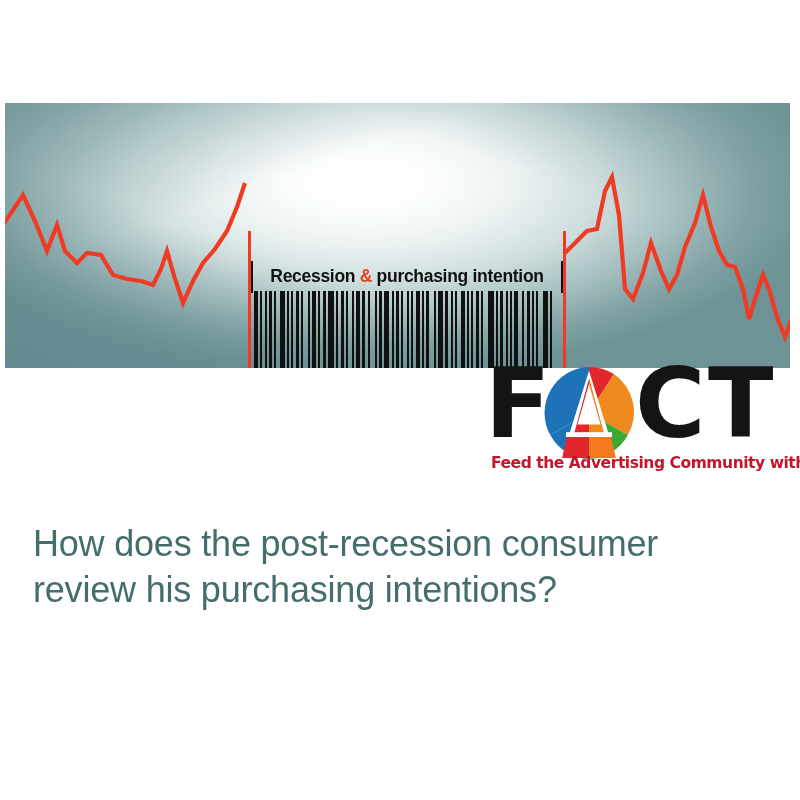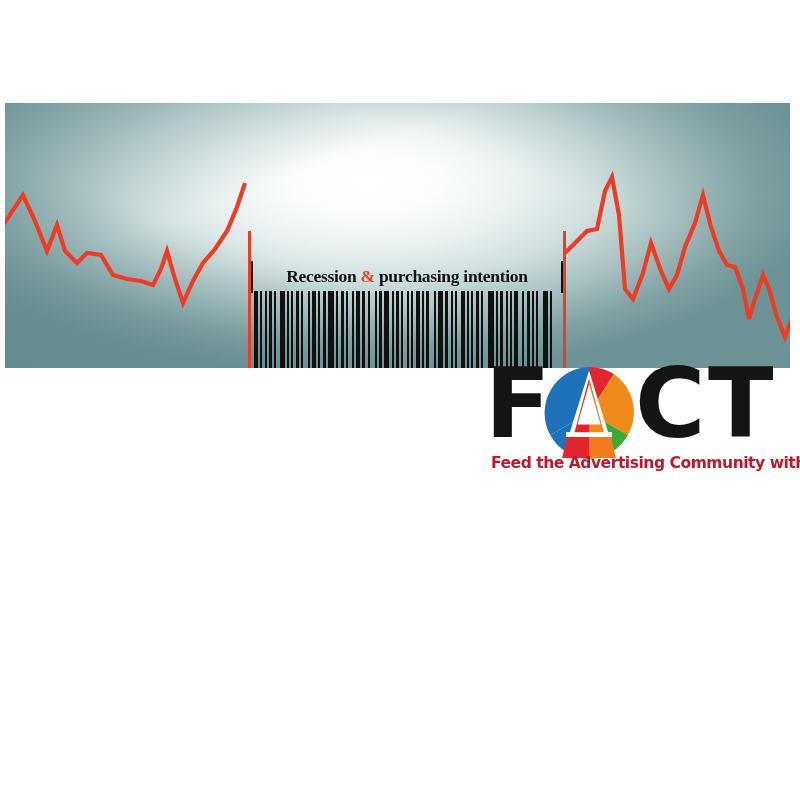--- a/index.html
+++ b/index.html
@@ -62,21 +62,21 @@
     align-items: center;
   }
   .guard {
     width: 5px;
     background: #111111;
     align-self: stretch;
   }
   #barcode-title {
     flex: 1;
     text-align: center;
-    font-family: Liberation Serif, serif;
+    font-family: Liberation Sans, sans-serif;
     font-weight: bold;
     font-size: 17.5px;
     letter-spacing: -0.3px;
     color: #111111;
     white-space: nowrap;
     line-height: 1;
     padding: 0 10px;
   }
   #barcode-title .amp { color: #e8411f; }
   #barcode-bars {
@@ -275,13 +275,14 @@
       <path d="M50,75 L73,75 L78,97 L50,97 Z" fill="#f47a1f"></path>
     </svg>
 
     <span class="fact-letter" id="fact-letter-c">C</span>
     <span class="fact-letter" id="fact-letter-t">T</span>
   </div>
   <div id="fact-tagline">Feed the Advertising Community with Trends</div>
 </div>
 
 <div id="headline-block">
+  <h1 id="page-title">How does the post-recession consumer review his purchasing intentions?</h1>
 </div>
 
 </body></html>

